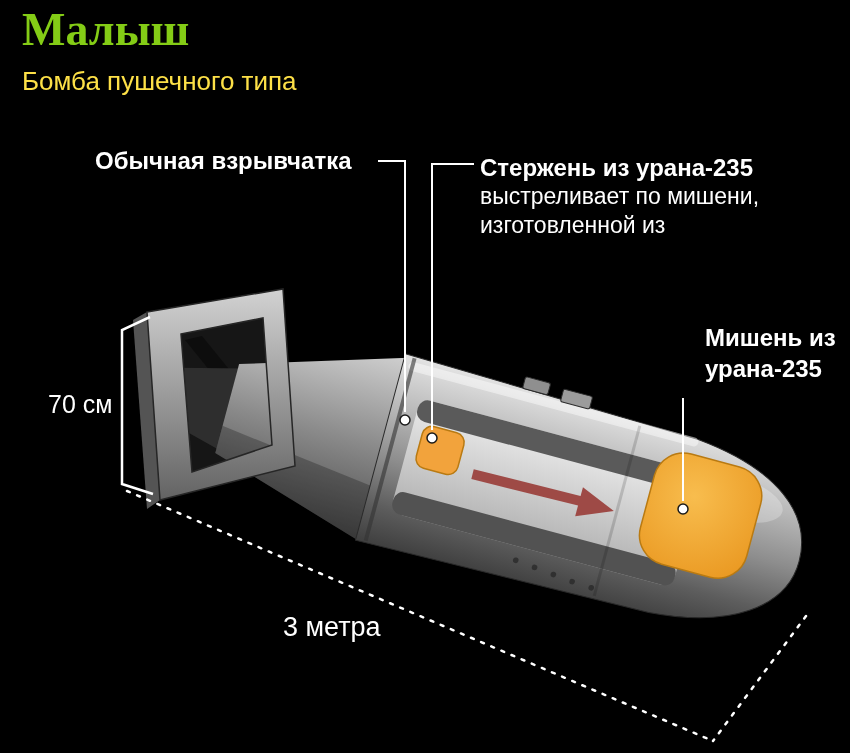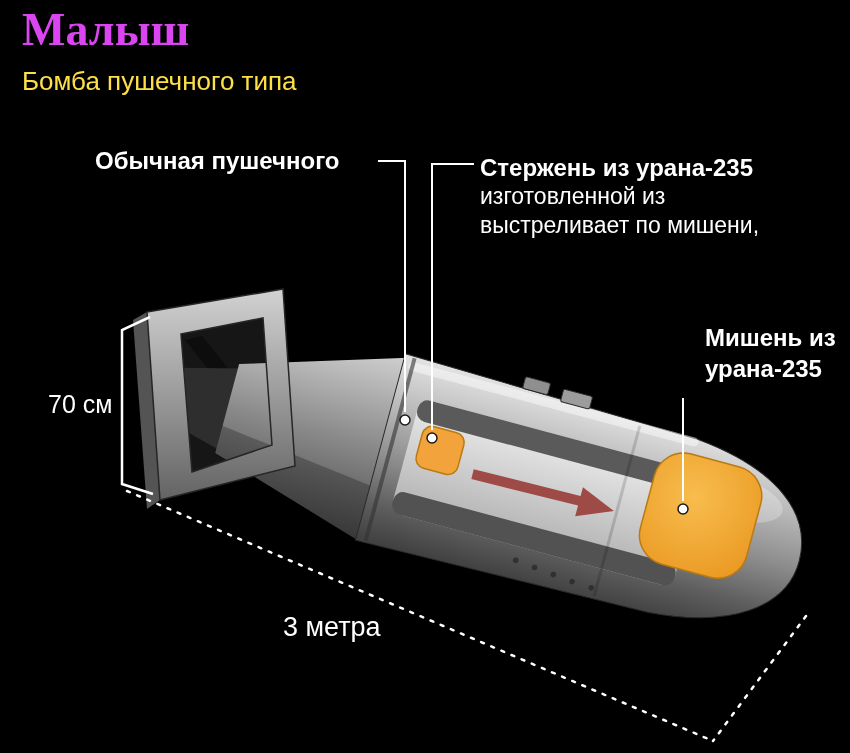--- a/index.html
+++ b/index.html
@@ -8,21 +8,21 @@
     width:850px;height:753px;
     background:#000;
     overflow:hidden;
     font-family:"Liberation Sans","DejaVu Sans",sans-serif;
     color:#fff;
   }
   .illustration{position:absolute;inset:0;}
   .page-title{
     position:absolute;left:22px;top:6px;
     font-family:"Liberation Serif","DejaVu Serif",serif;
-    font-weight:bold;font-size:46px;line-height:1.05;color:#d946ef;
+    font-weight:bold;font-size:46px;line-height:1.05;color:#84cc16;
   }
   .page-subtitle{
     position:absolute;left:22px;top:66px;
     font-size:26px;color:#fde047;
   }
   .callout{position:absolute;color:#fff;}
   .callout .co-title{font-weight:bold;font-size:24px;line-height:29px;}
   .callout .co-line{font-size:23px;line-height:29px;font-weight:normal;}
   .co-explosive{left:95px;top:146px;}
   .co-rod{left:480px;top:153px;width:290px;}
@@ -124,27 +124,27 @@
     <path d="M 150 317 L 122 330 V 484 L 153 494" fill="none" stroke="#ffffff" stroke-width="2.5"></path>
 
     <path d="M 127 491 L 713 741" fill="none" stroke="#ffffff" stroke-width="2.5" stroke-linecap="round" stroke-dasharray="3 8"></path>
     <path d="M 806 616 L 713 741" fill="none" stroke="#ffffff" stroke-width="2.5" stroke-linecap="round" stroke-dasharray="3 8"></path>
   </svg>
 
   <div class="page-title">Малыш</div>
   <div class="page-subtitle">Бомба пушечного типа</div>
 
   <div class="callout co-explosive">
-    <div class="co-title">Обычная пушечного</div>
+    <div class="co-title">Обычная взрывчатка</div>
   </div>
 
   <div class="callout co-rod">
     <div class="co-title">Стержень из урана-235</div>
+    <div class="co-line">выстреливает по мишени,</div>
     <div class="co-line">изготовленной из</div>
-    <div class="co-line">выстреливает по мишени,</div>
   </div>
 
   <div class="callout co-target">
     <div class="co-title">Мишень из</div>
     <div class="co-title">урана-235</div>
   </div>
 
   <div class="dim-height">70 см</div>
   <div class="dim-length">3 метра</div>
 

